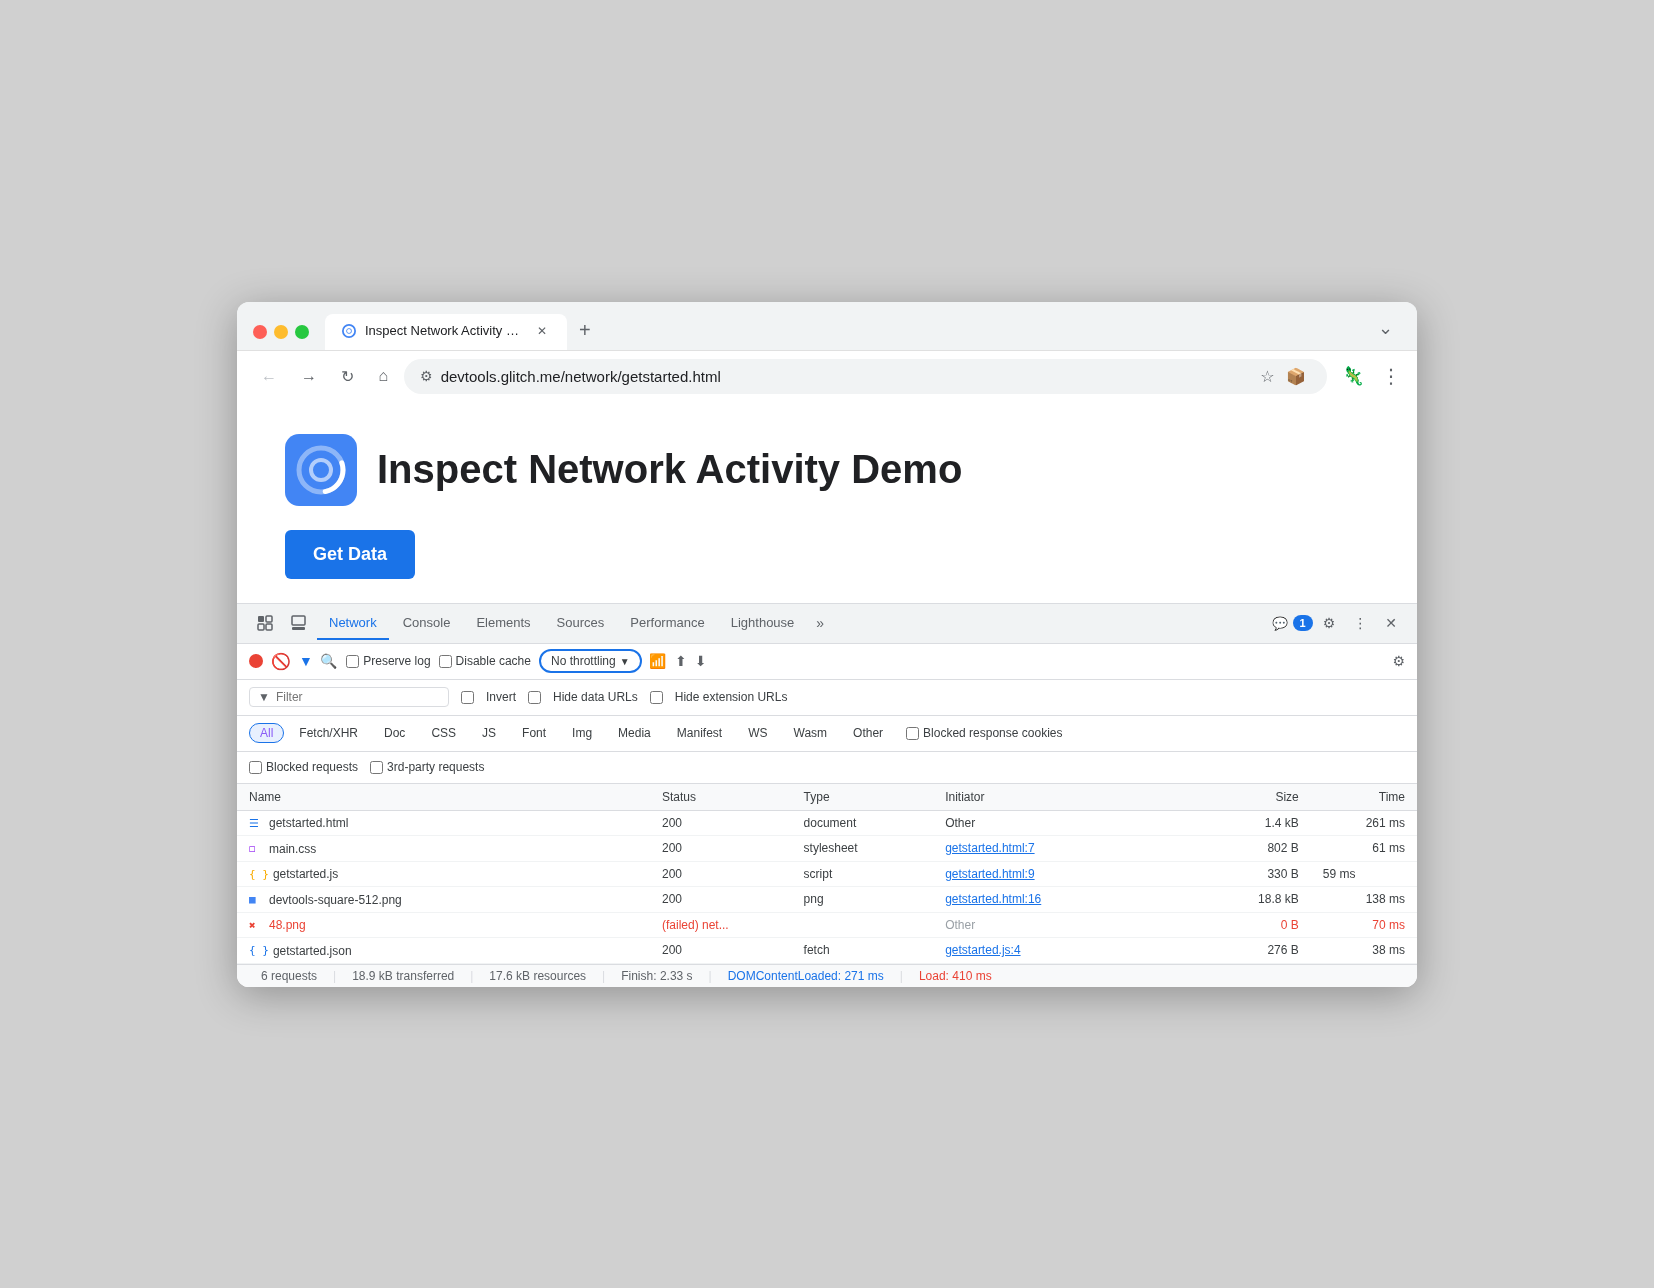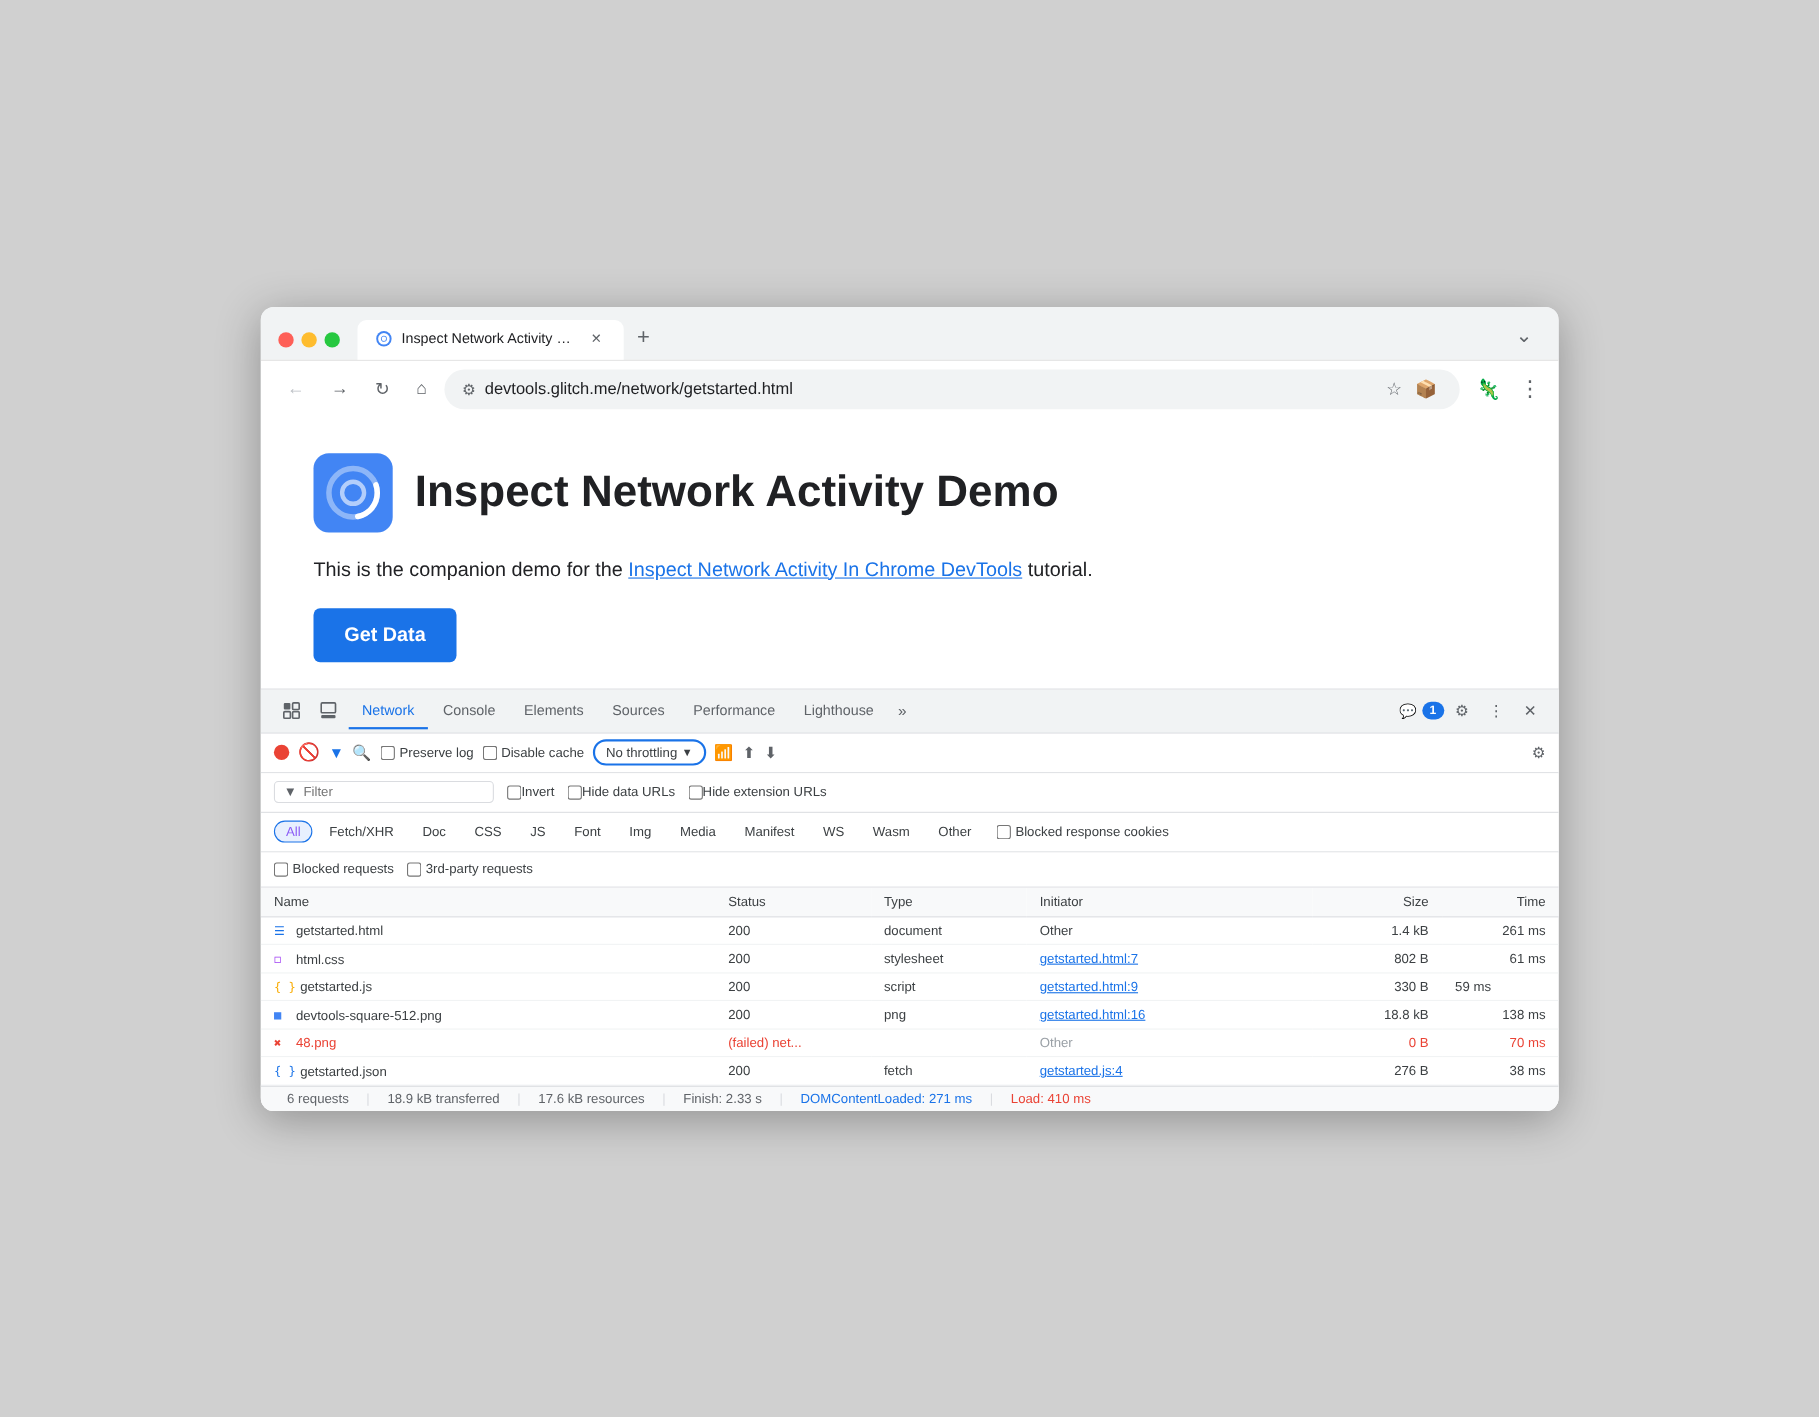--- a/index.html
+++ b/index.html
@@ -327,21 +327,21 @@
     }
     .filter-box input {
       border: none;
       outline: none;
       font-size: 12px;
       flex: 1;
     }
     .nb2-checkbox-label {
       display: flex;
       align-items: center;
-      gap: 0;
+      gap: 12px;
       font-size: 12px;
       color: #3c4043;
     }
     
     .network-bar3 {
       display: flex;
       align-items: center;
       padding: 4px 12px;
       background: white;
       border-bottom: 1px solid #dadce0;
@@ -479,23 +479,20 @@
     <div class="page-header">
       <div class="page-logo">
         <svg width="52" height="52" viewBox="0 0 52 52">
           <circle cx="26" cy="26" r="22" fill="none" stroke="rgba(255,255,255,0.4)" stroke-width="5"></circle>
           <circle cx="26" cy="26" r="22" fill="none" stroke="white" stroke-width="5" stroke-dasharray="30 100" stroke-linecap="round"></circle>
           <circle cx="26" cy="26" r="10" fill="none" stroke="rgba(255,255,255,0.6)" stroke-width="4"></circle>
         </svg>
       </div>
       <h1 class="page-title">Inspect Network Activity Demo</h1>
     </div>
-    <p class="page-description">
-      <span>This is the companion demo for the </span><a href="#">Inspect Network Activity In Chrome DevTools</a><span> tutorial.</span>
-    </p>
     <button class="get-data-btn">Get Data</button>
   </div>
 
   <div class="devtools-panel">
 
     <div class="devtools-toolbar">
       <button class="dt-icon-btn">
         <svg width="16" height="16" viewBox="0 0 16 16" fill="none">
           <rect x="1" y="1" width="6" height="6" rx="1" fill="#5f6368" stroke="none"></rect>
           <rect x="1" y="9" width="6" height="6" rx="1" fill="none" stroke="#5f6368" stroke-width="1.5"></rect>
@@ -621,21 +618,21 @@
     </span></td>
             <td>200</td>
             <td>document</td>
             <td><span style="color:#3c4043">Other</span></td>
             <td style="text-align: right;">1.4 kB</td>
             <td style="text-align: right;">261 ms</td>
           </tr>
           <tr>
             <td><span style="display:inline-flex;align-items:center;gap:4px;">
       <span style="color:#a142f4;font-size:11px;font-family:monospace;min-width:16px;">◻</span>
-      <span style="">html.css</span>
+      <span style="">main.css</span>
     </span></td>
             <td>200</td>
             <td>stylesheet</td>
             <td><a href="#" style="color:#1a73e8;text-decoration:underline;">getstarted.html:7</a></td>
             <td style="text-align: right;">802 B</td>
             <td style="text-align: right;">61 ms</td>
           </tr>
           <tr>
             <td><span style="display:inline-flex;align-items:center;gap:4px;">
       <span style="color:#f9ab00;font-size:11px;font-family:monospace;min-width:16px;">{ }</span>

